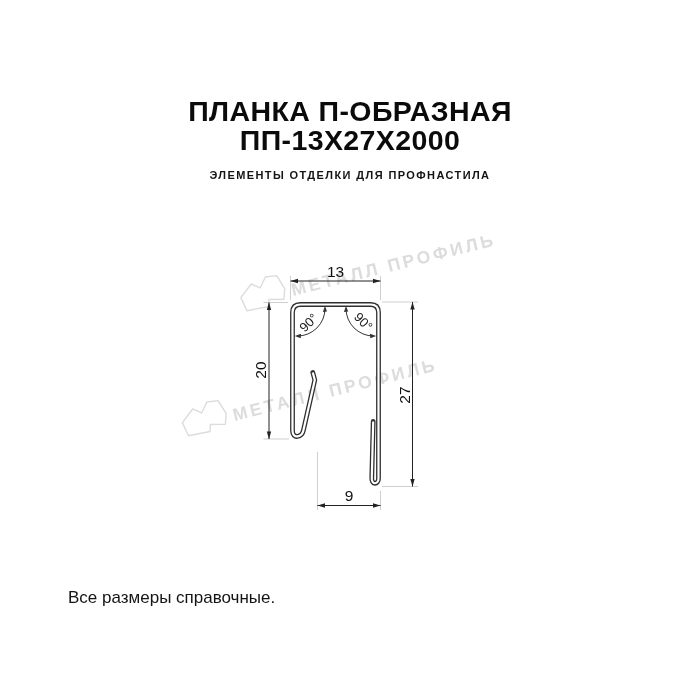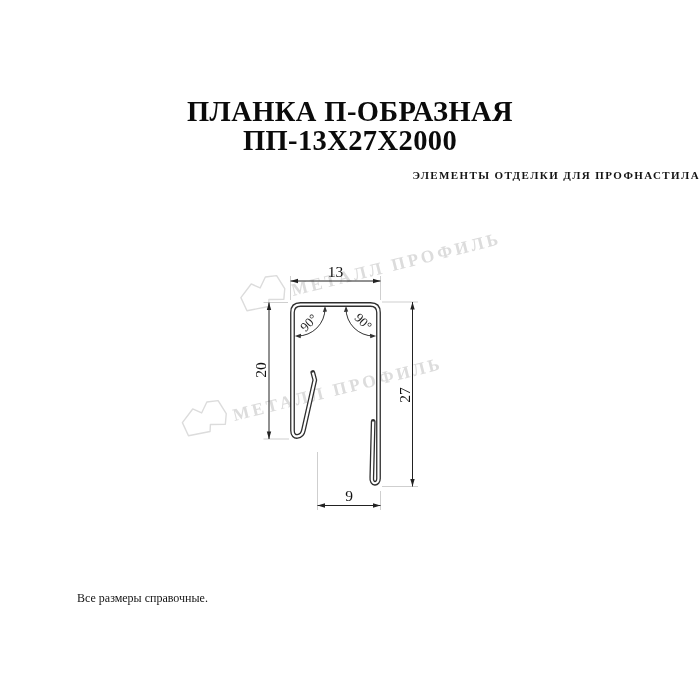--- a/index.html
+++ b/index.html
@@ -1,52 +1,51 @@
 <!DOCTYPE html>
 <html><head>
 <meta charset="utf-8">
 <style>
   html,body{margin:0;padding:0;}
   .page{
     position:relative;
     width:700px;height:700px;
     background:#ffffff;
     overflow:hidden;
-    font-family:Liberation Serif, serif;
+    font-family:Liberation Sans, sans-serif;
   }
   .header{
     position:absolute;
     left:0; top:97px;
     width:700px;
     text-align:center;
   }
   .title-line{
     font-size:28.5px;
     line-height:29px;
     font-weight:bold;
     color:#0b0b0b;
     letter-spacing:0.4px;
   }
   .subtitle{
     margin-top:14px;
     font-size:11px;
     font-weight:bold;
     color:#141414;
     letter-spacing:1.4px;
-    text-align:right;
   }
   .drawing-svg{
     position:absolute;
     left:0; top:0;
     width:700px; height:700px;
   }
   .footer{
     position:absolute;
-    left:77px; top:590px;
-    font-size:12px;
+    left:68px; top:590px;
+    font-size:17px;
     line-height:16.5px;
     color:#141414;
   }
   .wm-text{
     font-size:17.5px;
     font-weight:bold;
     letter-spacing:3px;
   }
   .dim-text{
     font-size:15.5px;

